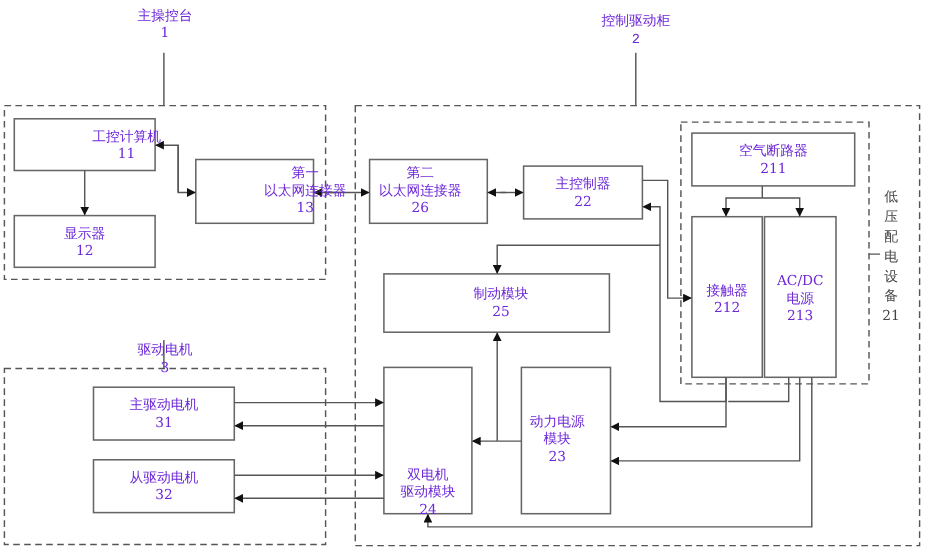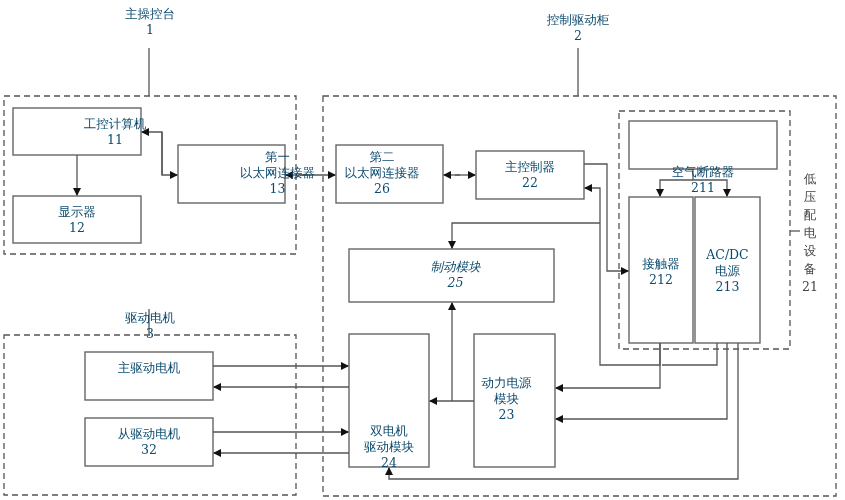--- a/index.html
+++ b/index.html
@@ -2,21 +2,21 @@
 <html><head>
 <meta charset="utf-8">
 <style>
   html, body { margin:0; padding:0; background:#ffffff; }
   body { width:845px; height:500px; position:relative; overflow:hidden;
          font-family:"DejaVu Serif","Liberation Serif",serif; color:#444; }
   svg { position:absolute; left:0; top:0; }
   .box { fill:#ffffff; stroke:#666; stroke-width:1.4; }
   .grp { fill:none; stroke:#555; stroke-width:1.3; stroke-dasharray:6,4; }
   .wire { fill:none; stroke:#555; stroke-width:1.3; }
-  .lbl { position:absolute; text-align:center; font-size:12.5px; line-height:16px; color:#0c4a6e; white-space:nowrap; }
+  .lbl { position:absolute; text-align:center; font-size:12.5px; line-height:16px; color:#6d28d9; white-space:nowrap; }
   .vlbl { position:absolute; text-align:center; font-size:12.5px; line-height:18px; color:#444; width:18px; }
 </style>
 </head>
 <body>
 
 <svg width="845" height="500" viewBox="0 0 845 500">
   <defs>
     <marker id="ah" markerWidth="8" markerHeight="8" refX="7" refY="4" orient="auto" markerUnits="userSpaceOnUse">
       <path d="M0,0 L8,4 L0,8 Z" fill="#111"></path>
     </marker>
@@ -79,21 +79,21 @@
   <path class="wire" d="M213,366 L348,366" marker-end="url(#ah)"></path>
   <path class="wire" d="M349,387 L214,387" marker-end="url(#ah)"></path>
   <path class="wire" d="M213,432 L348,432" marker-end="url(#ah)"></path>
   <path class="wire" d="M349,453 L214,453" marker-end="url(#ah)"></path>
 </svg>
 
 <div class="lbl" style="left:110px;top:6px;width:80px;">
   <div>主操控台</div>
   <div>1</div>
 </div>
-<div class="lbl" style="left:530px;top:12px;width:96px;">
+<div class="lbl" style="left:530px;top:12px;width:96px;font-family:Liberation Mono, monospace;">
   <div>控制驱动柜</div>
   <div>2</div>
 </div>
 <div class="lbl" style="left:110px;top:274px;width:80px;margin-top:36px;">
   <div>驱动电机</div>
   <div>3</div>
 </div>
 <div class="vlbl" style="left:801px;top:170px;">
   <div>低</div>
   <div>压</div>
@@ -119,46 +119,47 @@
 </div>
 <div class="lbl" style="left:336px;top:149px;width:92px;">
   <div>第二</div>
   <div>以太网连接器</div>
   <div>26</div>
 </div>
 <div class="lbl" style="left:476px;top:159px;width:108px;">
   <div>主控制器</div>
   <div>22</div>
 </div>
-<div class="lbl" style="left:349px;top:259px;width:213px;font-style:italic;">
+<div class="lbl" style="left:349px;top:259px;width:213px;">
   <div>制动模块</div>
   <div>25</div>
 </div>
 <div class="lbl" style="left:349px;top:375px;width:80px;margin-top:48px;">
   <div>双电机</div>
   <div>驱动模块</div>
   <div>24</div>
 </div>
 <div class="lbl" style="left:474px;top:375px;width:65px;">
   <div>动力电源</div>
   <div>模块</div>
   <div>23</div>
 </div>
-<div class="lbl" style="left:629px;top:129px;width:148px;margin-top:35px;">
+<div class="lbl" style="left:629px;top:129px;width:148px;">
   <div>空气断路器</div>
   <div>211</div>
 </div>
 <div class="lbl" style="left:629px;top:256px;width:64px;">
   <div>接触器</div>
   <div>212</div>
 </div>
 <div class="lbl" style="left:695px;top:247px;width:65px;">
   <div>AC/DC</div>
   <div>电源</div>
   <div>213</div>
 </div>
 <div class="lbl" style="left:85px;top:360px;width:128px;">
   <div>主驱动电机</div>
+  <div>31</div>
 </div>
 <div class="lbl" style="left:85px;top:426px;width:128px;">
   <div>从驱动电机</div>
   <div>32</div>
 </div>
 
 </body></html>

